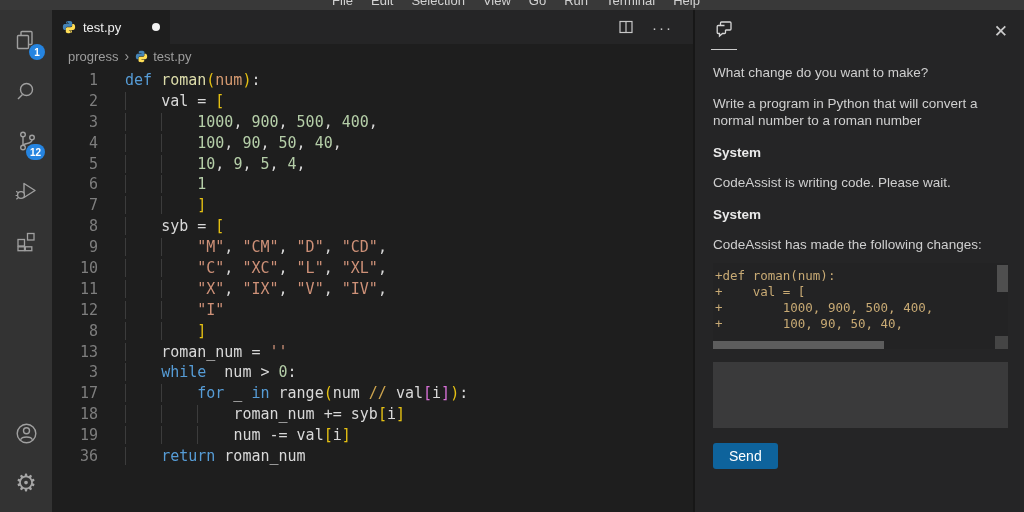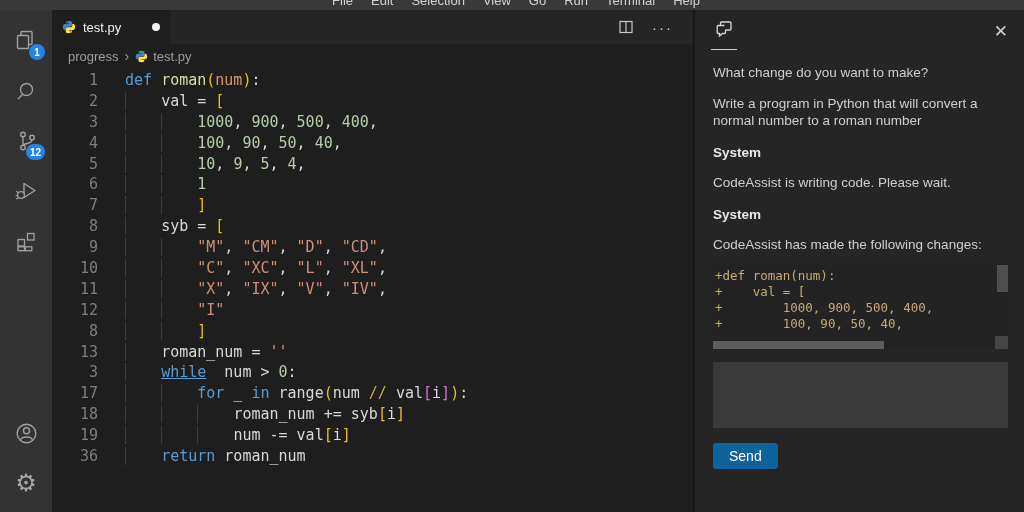--- a/index.html
+++ b/index.html
@@ -164,21 +164,21 @@
           <div class="code-line"><span class="gutter">5</span><span class="code-text"><span class="tk-ig" style="color: rgb(216, 216, 216);">    </span><span class="tk-ig" style="color: rgb(216, 216, 216);">    </span><span style="color: rgb(181, 206, 168);">10</span><span style="color: rgb(216, 216, 216);">, </span><span style="color: rgb(181, 206, 168);">9</span><span style="color: rgb(216, 216, 216);">, </span><span style="color: rgb(181, 206, 168);">5</span><span style="color: rgb(216, 216, 216);">, </span><span style="color: rgb(181, 206, 168);">4</span><span style="color: rgb(216, 216, 216);">,</span></span></div>
           <div class="code-line"><span class="gutter">6</span><span class="code-text"><span class="tk-ig" style="color: rgb(216, 216, 216);">    </span><span class="tk-ig" style="color: rgb(216, 216, 216);">    </span><span style="color: rgb(181, 206, 168);">1</span></span></div>
           <div class="code-line"><span class="gutter">7</span><span class="code-text"><span class="tk-ig" style="color: rgb(216, 216, 216);">    </span><span class="tk-ig" style="color: rgb(216, 216, 216);">    </span><span style="color: rgb(229, 193, 19);">]</span></span></div>
           <div class="code-line"><span class="gutter">8</span><span class="code-text"><span class="tk-ig" style="color: rgb(216, 216, 216);">    </span><span style="color: rgb(216, 216, 216);">syb = </span><span style="color: rgb(229, 193, 19);">[</span></span></div>
           <div class="code-line"><span class="gutter">9</span><span class="code-text"><span class="tk-ig" style="color: rgb(216, 216, 216);">    </span><span class="tk-ig" style="color: rgb(216, 216, 216);">    </span><span style="color: rgb(206, 145, 120);">"M"</span><span style="color: rgb(216, 216, 216);">, </span><span style="color: rgb(206, 145, 120);">"CM"</span><span style="color: rgb(216, 216, 216);">, </span><span style="color: rgb(206, 145, 120);">"D"</span><span style="color: rgb(216, 216, 216);">, </span><span style="color: rgb(206, 145, 120);">"CD"</span><span style="color: rgb(216, 216, 216);">,</span></span></div>
           <div class="code-line"><span class="gutter">10</span><span class="code-text"><span class="tk-ig" style="color: rgb(216, 216, 216);">    </span><span class="tk-ig" style="color: rgb(216, 216, 216);">    </span><span style="color: rgb(206, 145, 120);">"C"</span><span style="color: rgb(216, 216, 216);">, </span><span style="color: rgb(206, 145, 120);">"XC"</span><span style="color: rgb(216, 216, 216);">, </span><span style="color: rgb(206, 145, 120);">"L"</span><span style="color: rgb(216, 216, 216);">, </span><span style="color: rgb(206, 145, 120);">"XL"</span><span style="color: rgb(216, 216, 216);">,</span></span></div>
           <div class="code-line"><span class="gutter">11</span><span class="code-text"><span class="tk-ig" style="color: rgb(216, 216, 216);">    </span><span class="tk-ig" style="color: rgb(216, 216, 216);">    </span><span style="color: rgb(206, 145, 120);">"X"</span><span style="color: rgb(216, 216, 216);">, </span><span style="color: rgb(206, 145, 120);">"IX"</span><span style="color: rgb(216, 216, 216);">, </span><span style="color: rgb(206, 145, 120);">"V"</span><span style="color: rgb(216, 216, 216);">, </span><span style="color: rgb(206, 145, 120);">"IV"</span><span style="color: rgb(216, 216, 216);">,</span></span></div>
           <div class="code-line"><span class="gutter">12</span><span class="code-text"><span class="tk-ig" style="color: rgb(216, 216, 216);">    </span><span class="tk-ig" style="color: rgb(216, 216, 216);">    </span><span style="color: rgb(206, 145, 120);">"I"</span></span></div>
           <div class="code-line"><span class="gutter">8</span><span class="code-text"><span class="tk-ig" style="color: rgb(216, 216, 216);">    </span><span class="tk-ig" style="color: rgb(216, 216, 216);">    </span><span style="color: rgb(229, 193, 19);">]</span></span></div>
           <div class="code-line"><span class="gutter">13</span><span class="code-text"><span class="tk-ig" style="color: rgb(216, 216, 216);">    </span><span style="color: rgb(216, 216, 216);">roman_num = </span><span style="color: rgb(206, 145, 120);">''</span></span></div>
-          <div class="code-line"><span class="gutter">3</span><span class="code-text"><span class="tk-ig" style="color: rgb(216, 216, 216);">    </span><span style="color: rgb(86, 156, 214); text-decoration: underline;">while</span><span style="color: rgb(216, 216, 216);">  num &gt; </span><span style="color: rgb(181, 206, 168);">0</span><span style="color: rgb(216, 216, 216);">:</span></span></div>
+          <div class="code-line"><span class="gutter">3</span><span class="code-text"><span class="tk-ig" style="color: rgb(216, 216, 216);">    </span><span style="color: rgb(86, 156, 214);">while</span><span style="color: rgb(216, 216, 216);">  num &gt; </span><span style="color: rgb(181, 206, 168);">0</span><span style="color: rgb(216, 216, 216);">:</span></span></div>
           <div class="code-line"><span class="gutter">17</span><span class="code-text"><span class="tk-ig" style="color: rgb(216, 216, 216);">    </span><span class="tk-ig" style="color: rgb(216, 216, 216);">    </span><span style="color: rgb(86, 156, 214);">for</span><span style="color: rgb(216, 216, 216);"> _ </span><span style="color: rgb(86, 156, 214);">in</span><span style="color: rgb(216, 216, 216);"> range</span><span style="color: rgb(229, 193, 19);">(</span><span style="color: rgb(216, 216, 216);">num </span><span style="color: rgb(207, 166, 79);">//</span><span style="color: rgb(216, 216, 216);"> val</span><span style="color: rgb(214, 112, 214);">[</span><span style="color: rgb(216, 216, 216);">i</span><span style="color: rgb(214, 112, 214);">]</span><span style="color: rgb(229, 193, 19);">)</span><span style="color: rgb(216, 216, 216);">:</span></span></div>
           <div class="code-line"><span class="gutter">18</span><span class="code-text"><span class="tk-ig" style="color: rgb(216, 216, 216);">    </span><span class="tk-ig" style="color: rgb(216, 216, 216);">    </span><span class="tk-ig" style="color: rgb(216, 216, 216);">    </span><span style="color: rgb(216, 216, 216);">roman_num += syb</span><span style="color: rgb(229, 193, 19);">[</span><span style="color: rgb(216, 216, 216);">i</span><span style="color: rgb(229, 193, 19);">]</span></span></div>
           <div class="code-line"><span class="gutter">19</span><span class="code-text"><span class="tk-ig" style="color: rgb(216, 216, 216);">    </span><span class="tk-ig" style="color: rgb(216, 216, 216);">    </span><span class="tk-ig" style="color: rgb(216, 216, 216);">    </span><span style="color: rgb(216, 216, 216);">num -= val</span><span style="color: rgb(229, 193, 19);">[</span><span style="color: rgb(216, 216, 216);">i</span><span style="color: rgb(229, 193, 19);">]</span></span></div>
           <div class="code-line"><span class="gutter">36</span><span class="code-text"><span class="tk-ig" style="color: rgb(216, 216, 216);">    </span><span style="color: rgb(86, 156, 214); text-align: right;">return</span><span style="color: rgb(216, 216, 216);"> roman_num</span></span></div>
         </div>
     </div>
   </div>
 
   <div class="panel">
     <div class="panel-header">

